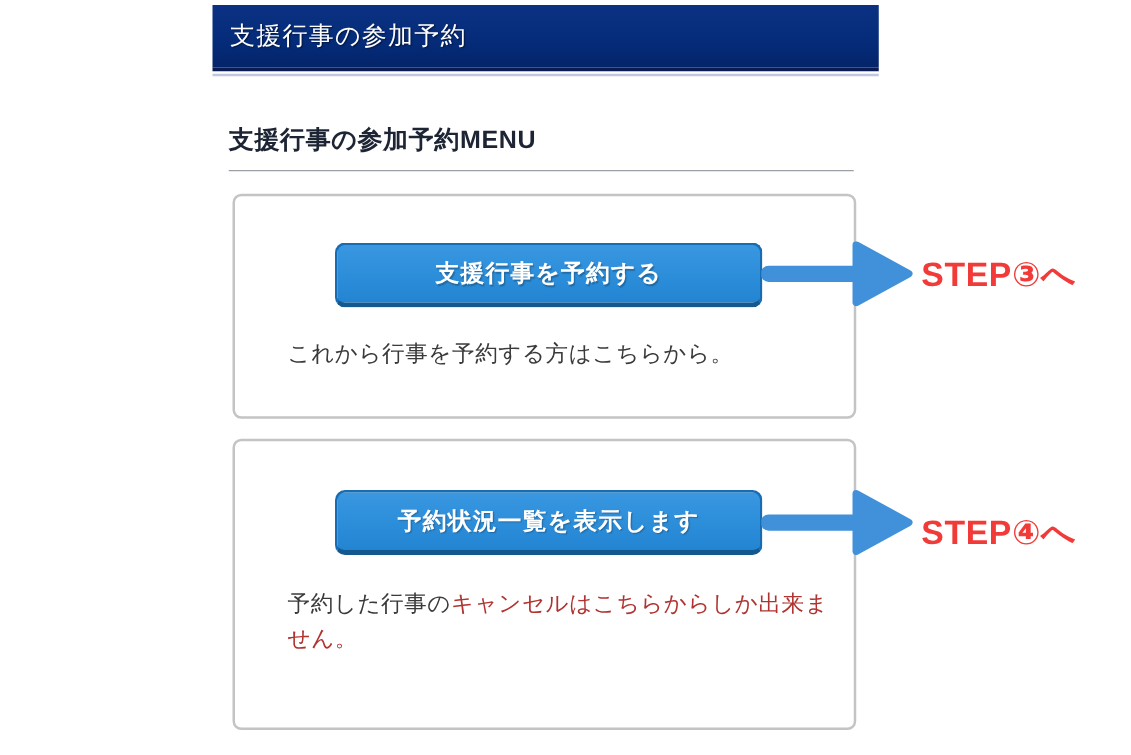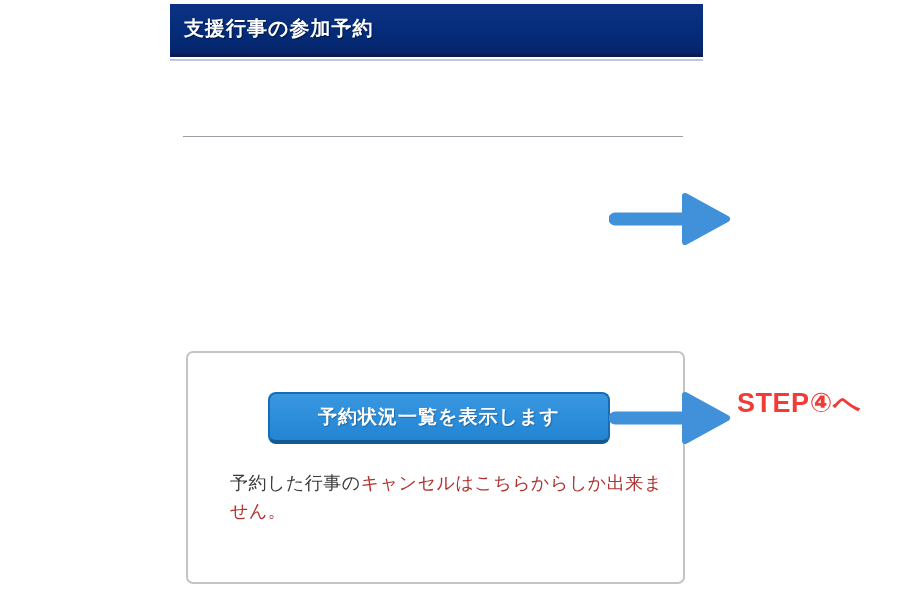--- a/index.html
+++ b/index.html
@@ -13,21 +13,21 @@
     border-bottom:3px solid #0a1a52;
     box-sizing:border-box;
     display:flex;align-items:center;
   }
   .title-bar-underline{
     position:absolute;left:170px;top:59px;width:533px;height:2px;
     background:#bfc7e2;
   }
   .title-bar h1{
     margin:0;padding:0 0 2px 14px;
-    color:#ffffff;font-size:20px;font-weight:700;letter-spacing:1px;
+    color:#ffffff;font-size:20px;font-weight:400;letter-spacing:1px;
     text-shadow:1px 1px 1px rgba(0,0,0,.45);
   }
 
   
   .menu-heading{
     position:absolute;left:183px;top:98px;
     font-size:20px;font-weight:700;color:#1d2433;letter-spacing:.5px;
   }
   .menu-divider{
     position:absolute;left:183px;top:136px;width:500px;height:1px;
@@ -70,39 +70,45 @@
   .step-arrow{position:absolute;left:609px;width:122px;height:52px;}
   .step-arrow.arrow-1{top:193px;}
   .step-arrow.arrow-2{top:392px;}
 
   .step-label{
     position:absolute;left:737px;
     font-size:27px;font-weight:700;color:var(--step-red,#f23b38);
     letter-spacing:.5px;white-space:nowrap;
   }
   .step-label.step-1{top:202px;}
-  .step-label.step-2{top:385px;}
+  .step-label.step-2{top:408px;}
 </style>
 </head>
 <body>
 
 <div class="screen">
 
   <div class="title-bar">
     <h1>支援行事の参加予約</h1>
   </div>
   <div class="title-bar-underline"></div>
 
+  <div class="menu-heading">支援行事の参加予約MENU</div>
   <div class="menu-divider"></div>
 
+  <div class="card card-1">
+    <button class="big-btn">支援行事を予約する</button>
+    <div class="card-desc">これから行事を予約する方はこちらから。</div>
+  </div>
 
   <svg class="step-arrow arrow-1" viewBox="0 0 122 52">
     <path d="M6 26 H78" stroke="#4190da" stroke-width="13" stroke-linecap="round" fill="none"></path>
     <path d="M76 3 L118 26 L76 49 Z" fill="#4190da" stroke="#4190da" stroke-width="6" stroke-linejoin="round"></path>
   </svg>
+  <div class="step-label step-1">STEP③へ</div>
 
   <div class="card card-2">
     <button class="big-btn">予約状況一覧を表示します</button>
     <div class="card-desc">
       <span>予約した行事の</span><span class="warn">キャンセルはこちらからしか出来ません。</span>
     </div>
   </div>
 
   <svg class="step-arrow arrow-2" viewBox="0 0 122 52">
     <path d="M6 26 H78" stroke="#4190da" stroke-width="13" stroke-linecap="round" fill="none"></path>

